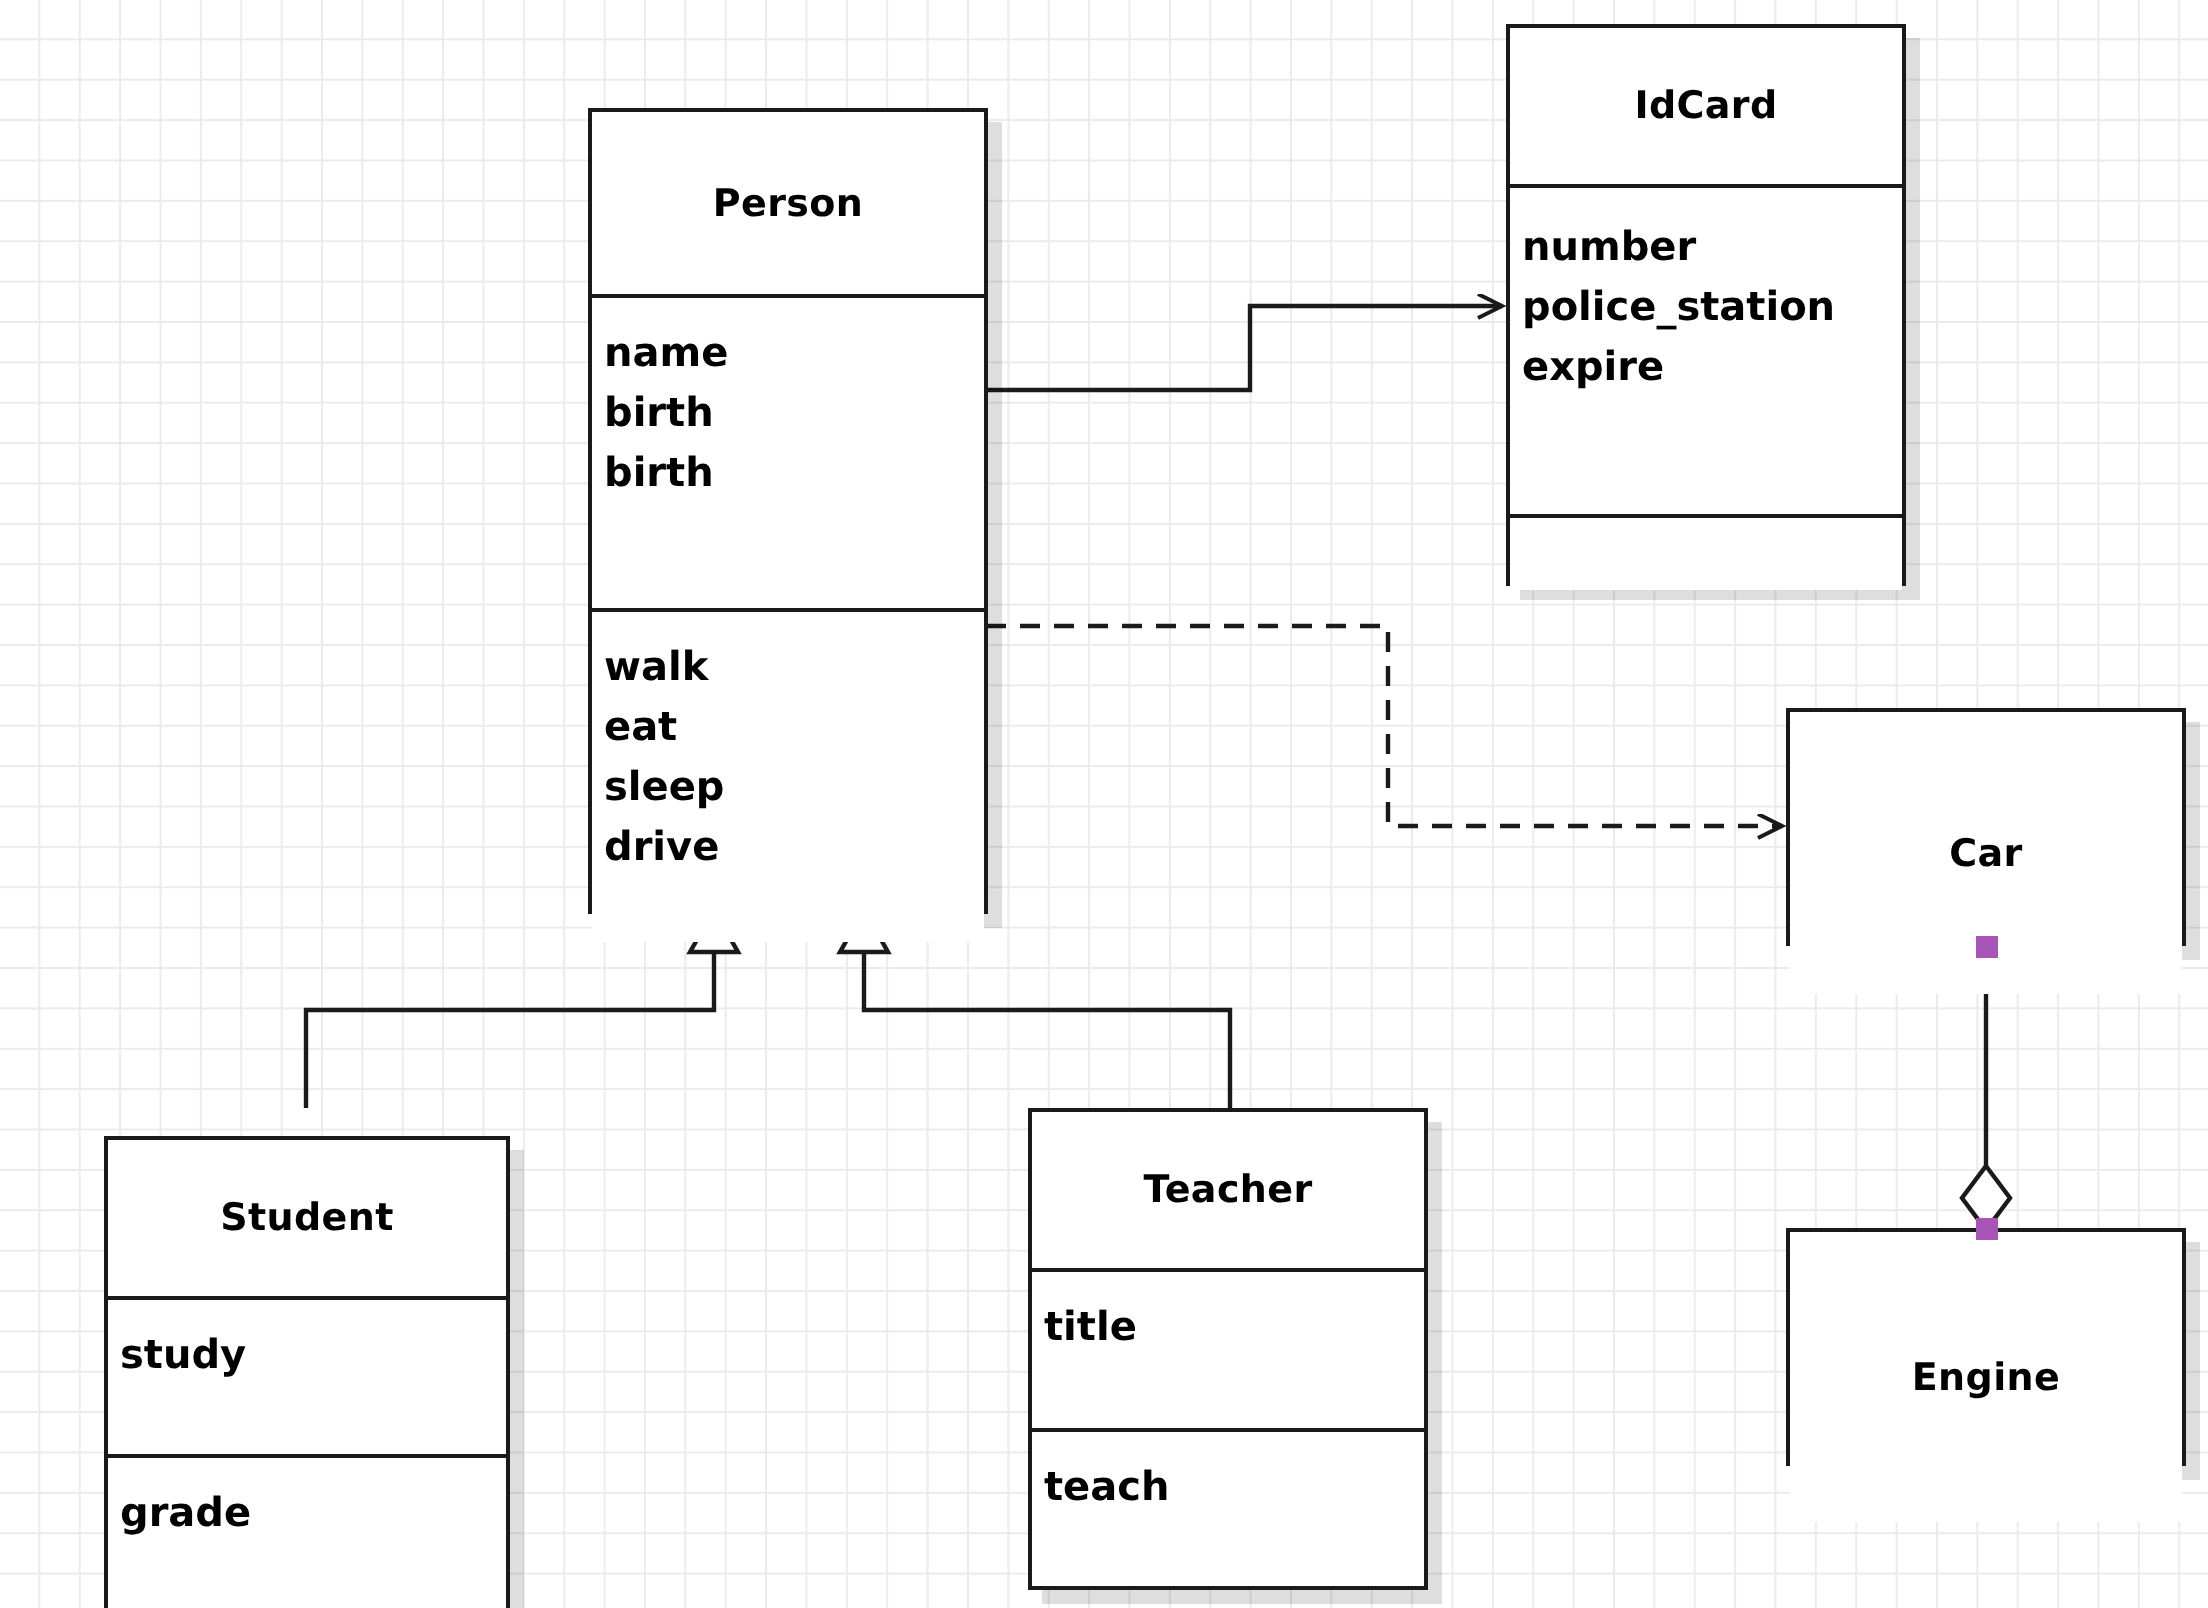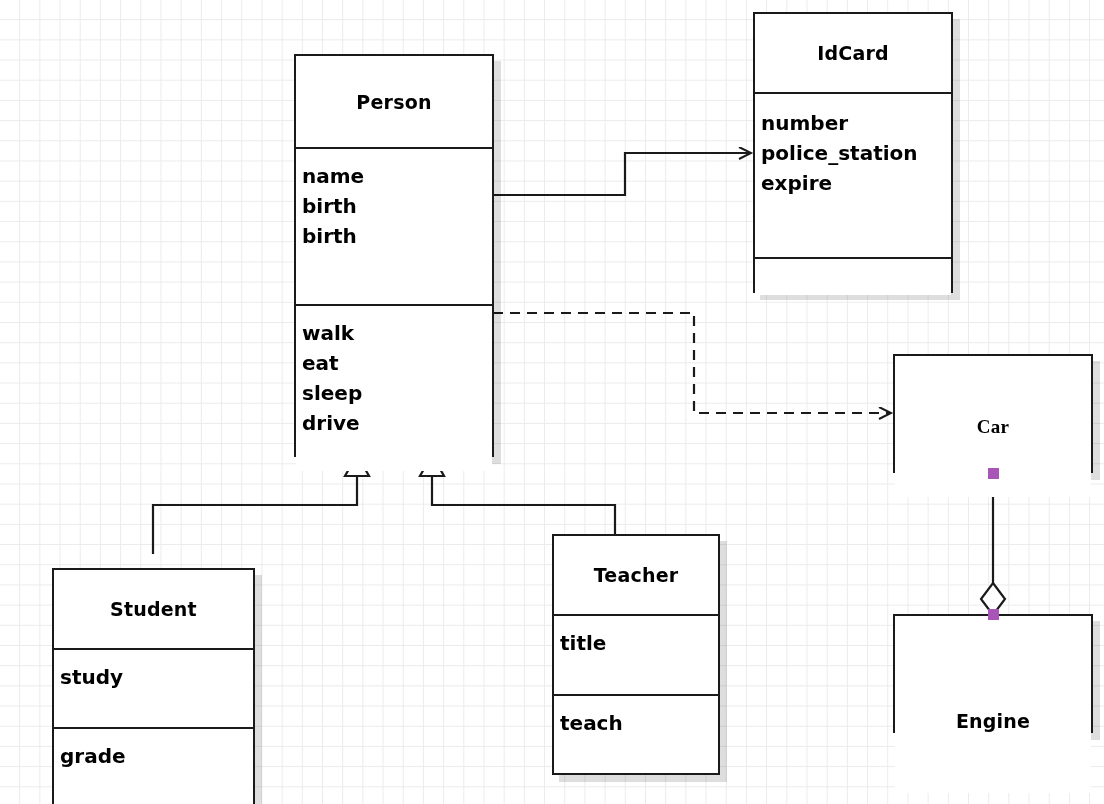--- a/index.html
+++ b/index.html
@@ -145,44 +145,44 @@
     </div>
     <div class="compartment members pad-top-sm" style="height:165px;">
       <div class="member">number</div>
       <div class="member">police_station</div>
       <div class="member">expire</div>
     </div>
     <div class="compartment members" style="height:38px;"></div>
   </div>
 
   <div class="uml-class" style="left:893px; top:354px; width:200px; height:119px;">
-    <div class="compartment class-title" style="height:141px;font-family:Liberation Serif, serif;">
+    <div class="compartment class-title" style="height:141px;">
       <span>Car</span>
     </div>
   </div>
 
   <div class="uml-class" style="left:893px; top:614px; width:200px; height:119px;">
-    <div class="compartment class-title" style="height:145px;margin-top:32px;">
+    <div class="compartment class-title" style="height:145px;">
       <span>Engine</span>
     </div>
   </div>
 
   <div class="uml-class" style="left:52px; top:568px; width:203px; height:241px;">
     <div class="compartment class-title" style="height:78px;">
       <span>Student</span>
     </div>
     <div class="compartment members" style="height:79px;">
       <div class="member">study</div>
     </div>
     <div class="compartment members" style="height:80px;">
       <div class="member">grade</div>
     </div>
   </div>
 
-  <div class="uml-class" style="left:514px; top:534px; width:168px; height:241px;margin-left:38px;">
+  <div class="uml-class" style="left:514px; top:554px; width:200px; height:241px;">
     <div class="compartment class-title" style="height:78px;">
       <span>Teacher</span>
     </div>
     <div class="compartment members" style="height:80px;">
       <div class="member">title</div>
     </div>
     <div class="compartment members" style="height:79px;">
       <div class="member">teach</div>
     </div>
   </div>

